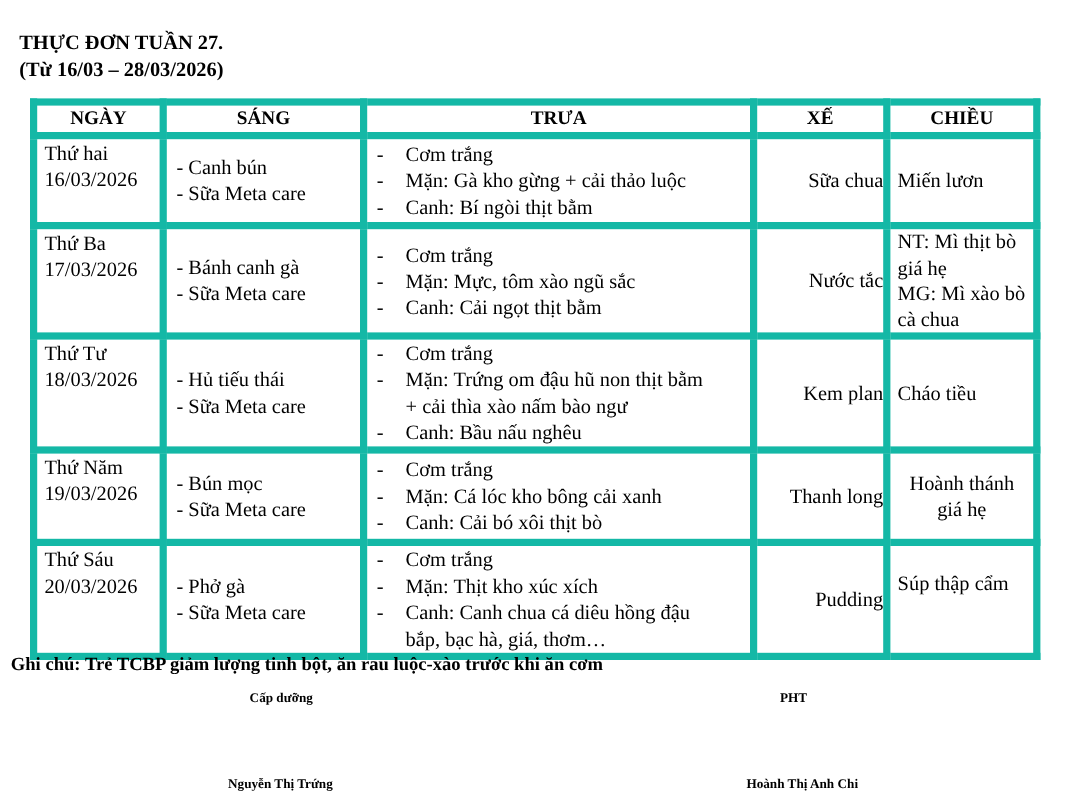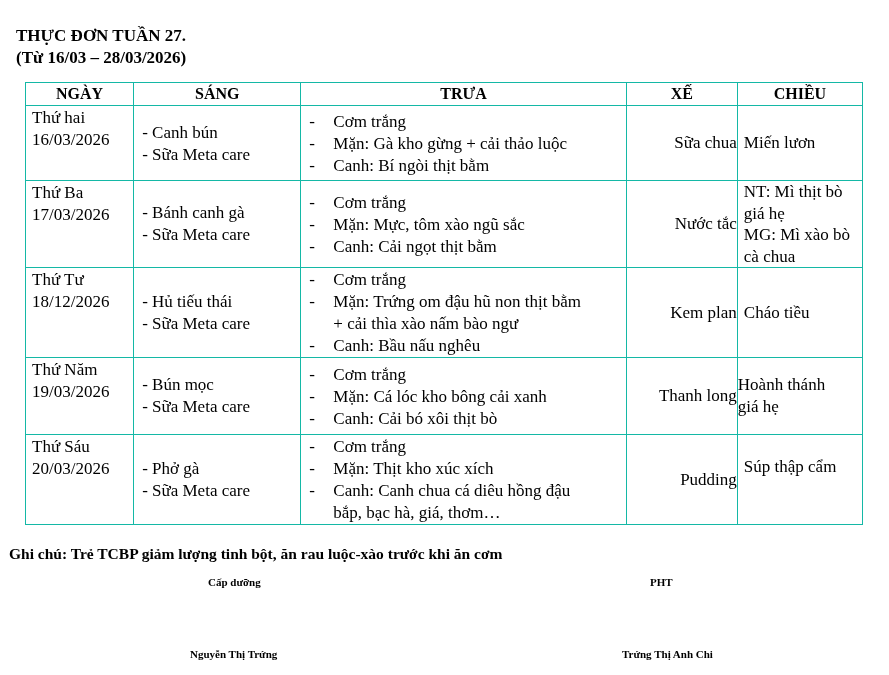--- a/index.html
+++ b/index.html
@@ -2,34 +2,34 @@
 <html><head>
 <meta charset="utf-8">
 <style>
   html, body { margin:0; padding:0; background:#ffffff; }
   body { width:889px; height:675px; position:relative; overflow:hidden;
          font-family:"Liberation Serif","DejaVu Serif",serif; color:#000; }
   .title { position:absolute; left:16px; width:889px; text-align:left; font-weight:bold; font-size:17px; line-height:22px; }
   #t1 { top:25px; }
   #t2 { top:47px; }
   table.menu { position:absolute; left:25px; top:82px; border-collapse:collapse; table-layout:fixed; width:838px; }
-  table.menu td, table.menu th { border:1px solid #14b8a6; padding:0; vertical-align:top; font-size:17px; line-height:22px; }
+  table.menu td, table.menu th { border:6px solid #14b8a6; padding:0; vertical-align:top; font-size:17px; line-height:22px; }
   table.menu th { font-weight:bold; font-size:16px; height:22px; text-align:center; vertical-align:middle; }
   .c-day { width:108px; } .c-morn { width:167px; } .c-noon { width:325px; } .c-snack { width:111px; } .c-aft { width:125px; }
   .day { font-size:15px; line-height:20px; padding:1px 0 0 6px !important; }
   .day div { white-space:nowrap; }
   td.morn { vertical-align:middle !important; padding-left:8px !important; }
   td.noon { padding:1px 0 0 8px !important; vertical-align:middle !important; }
   .noon-item { display:flex; }
   .noon-item .dash { width:24px; flex:none; }
   .noon-item .txt { flex:1; }
   .noon-item .cont { padding-left:24px; }
   td.snack { text-align:right; vertical-align:middle !important; }
   td.aft { padding:0 0 0 6px !important; vertical-align:middle !important; }
-  td.aft.center { padding:0 !important; }
+  td.aft.center { text-align:center; padding:0 !important; }
   td.aft.top { vertical-align:top !important; padding-top:4px !important; }
   .note { position:absolute; left:9px; top:545px; font-weight:bold; font-size:15.5px; white-space:nowrap; }
   .sig { position:absolute; font-weight:bold; font-size:11px; white-space:nowrap; }
 </style>
 </head>
 <body>
 
 <div id="t1" class="title">THỰC ĐƠN TUẦN 27.</div>
 <div id="t2" class="title">(Từ 16/03 – 28/03/2026)</div>
 
@@ -105,21 +105,21 @@
     <td class="snack">Nước tắc</td>
     <td class="aft" style="line-height:21.5px;">
       <div>NT: Mì thịt bò giá hẹ</div>
       <div>MG: Mì xào bò cà chua</div>
     </td>
   </tr>
 
   <tr style="height:87px;">
     <td class="day">
       <div>Thứ Tư</div>
-      <div>18/12/2026</div>
+      <div>18/03/2026</div>
     </td>
     <td class="morn">
       <div>- Hủ tiếu thái</div>
       <div>- Sữa Meta care</div>
     </td>
     <td class="noon">
       <div class="noon-item">
             <span class="dash">-</span>
             <span class="txt">Cơm trắng</span>
           </div>
@@ -203,13 +203,13 @@
     </td>
   </tr>
 </tbody>
   </table>
 
 <div class="note">Ghi chú: Trẻ TCBP giảm lượng tinh bột, ăn rau luộc-xào trước khi ăn cơm</div>
 
 <div class="sig" style="left:208px; top:576px;">Cấp dưỡng</div>
 <div class="sig" style="left:650px; top:576px;">PHT</div>
 <div class="sig" style="left:190px; top:648px;">Nguyễn Thị Trứng</div>
-<div class="sig" style="left:622px; top:648px;">Trứng Thị Anh Chi</div>
+<div class="sig" style="left:622px; top:648px;">Hoành Thị Anh Chi</div>
 
 </body></html>

